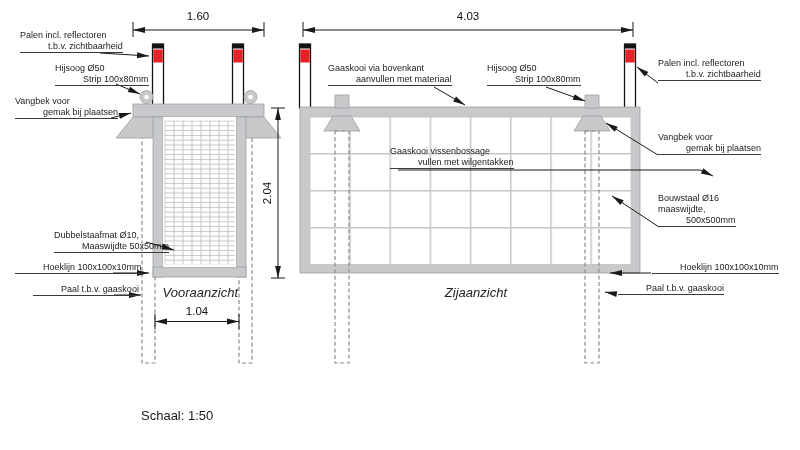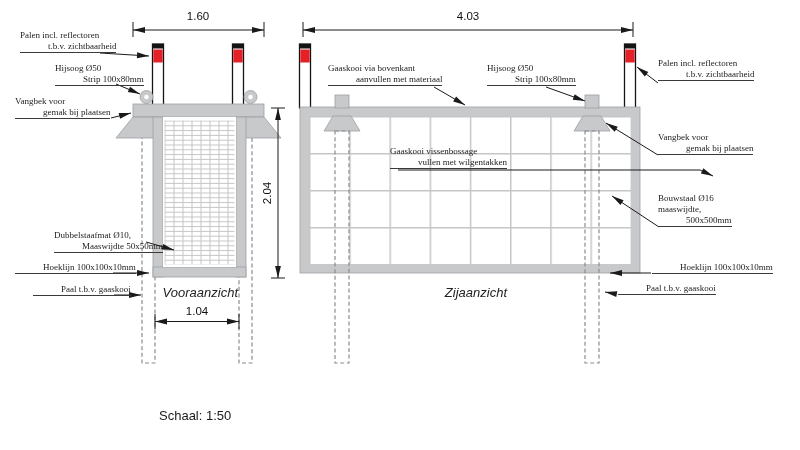--- a/index.html
+++ b/index.html
@@ -9,29 +9,29 @@
   .frame{fill:#c7c9cb;stroke:#9da0a3;stroke-width:0.8;}
   .pole{fill:#ffffff;stroke:#141414;stroke-width:1.3;}
   .cap{fill:#141414;stroke:none;}
   .band{fill:#e32126;stroke:none;}
   .dashed{fill:none;stroke:#8c8c8c;stroke-width:1.2;stroke-dasharray:4 2.6;}
   .dimline{stroke:#1a1a1a;stroke-width:1;fill:none;}
   .tick{stroke:#1a1a1a;stroke-width:1;}
   .leader{stroke:#1a1a1a;stroke-width:1;fill:none;}
   .lug{fill:#c7c9cb;stroke:#9da0a3;stroke-width:0.8;}
   .hole{fill:#ffffff;stroke:none;}
-  .lbl{position:absolute;font-size:9px;line-height:11px;color:#1c1c1c;white-space:nowrap;font-family:Liberation Serif, serif;}
+  .lbl{position:absolute;font-size:9px;line-height:11px;color:#1c1c1c;white-space:nowrap;}
   .lbl .line{display:block;}
   .u{display:inline-block;border-bottom:1px solid #3a3a3a;padding-left:28px;}
   .dim{position:absolute;font-size:11.5px;color:#101010;text-align:center;}
   .rot{transform:rotate(-90deg);transform-origin:center center;}
   .capt{position:absolute;font-size:13px;font-style:italic;color:#222;text-align:right;}
   .title{position:absolute;left:139px;top:379px;font-size:26px;color:#0e0e0e;
          letter-spacing:0.4px;word-spacing:8px;}
-  .scaleline{position:absolute;left:141px;top:408px;font-size:13px;color:#1a1a1a;margin-left:18px;}
+  .scaleline{position:absolute;left:141px;top:408px;font-size:13px;color:#1a1a1a;}
 </style>
 </head>
 <body>
 
 <div class="canvas">
 
 <svg width="800" height="450" viewBox="0 0 800 450">
   <defs>
     <marker id="arr" markerUnits="userSpaceOnUse" markerWidth="14" markerHeight="8" refX="13" refY="4" orient="auto-start-reverse">
       <path d="M1,1.1 L13,4 L1,6.9 Z" fill="#1a1a1a"></path>

